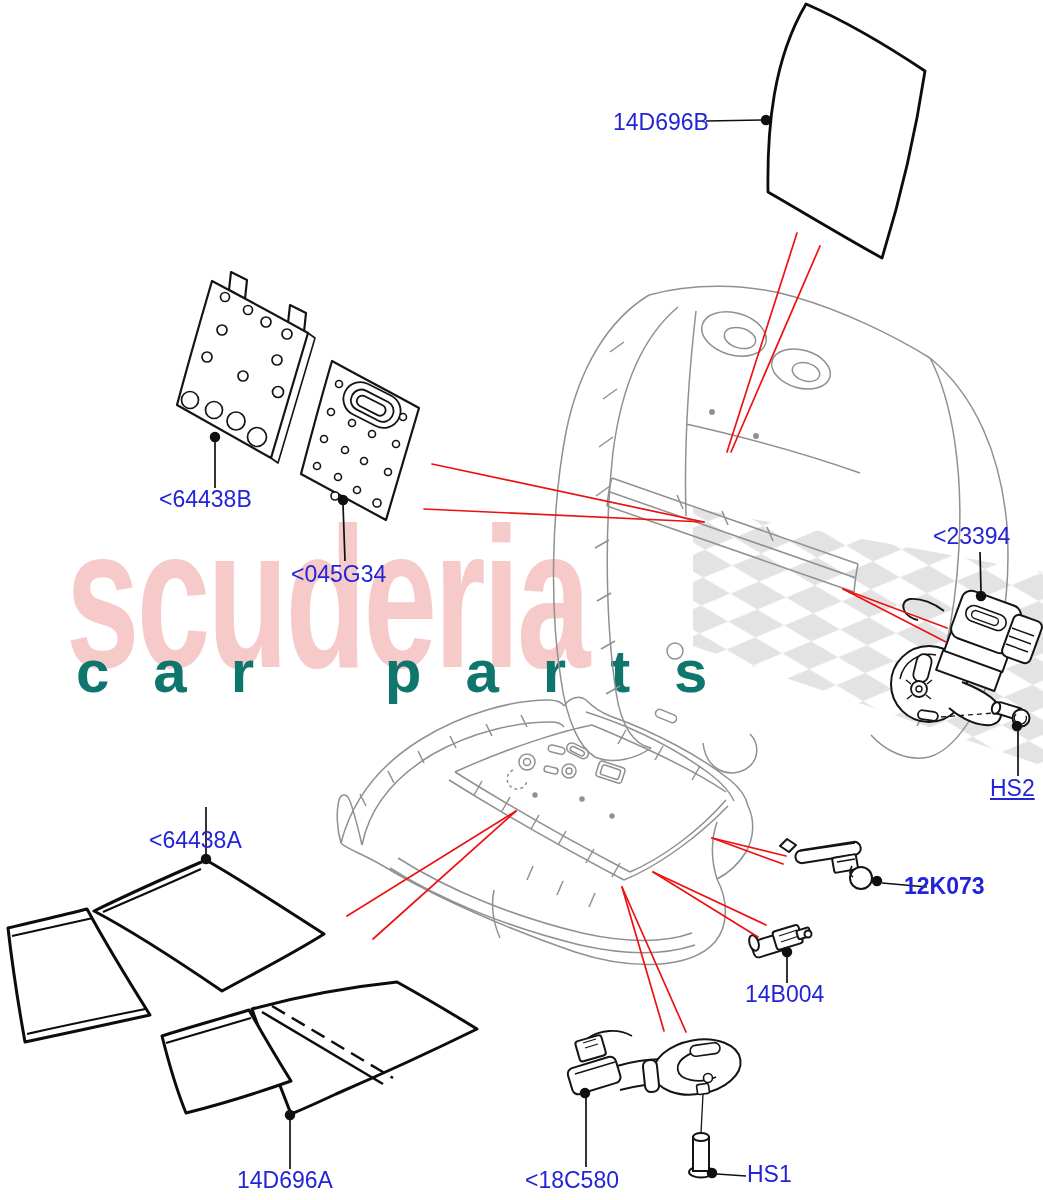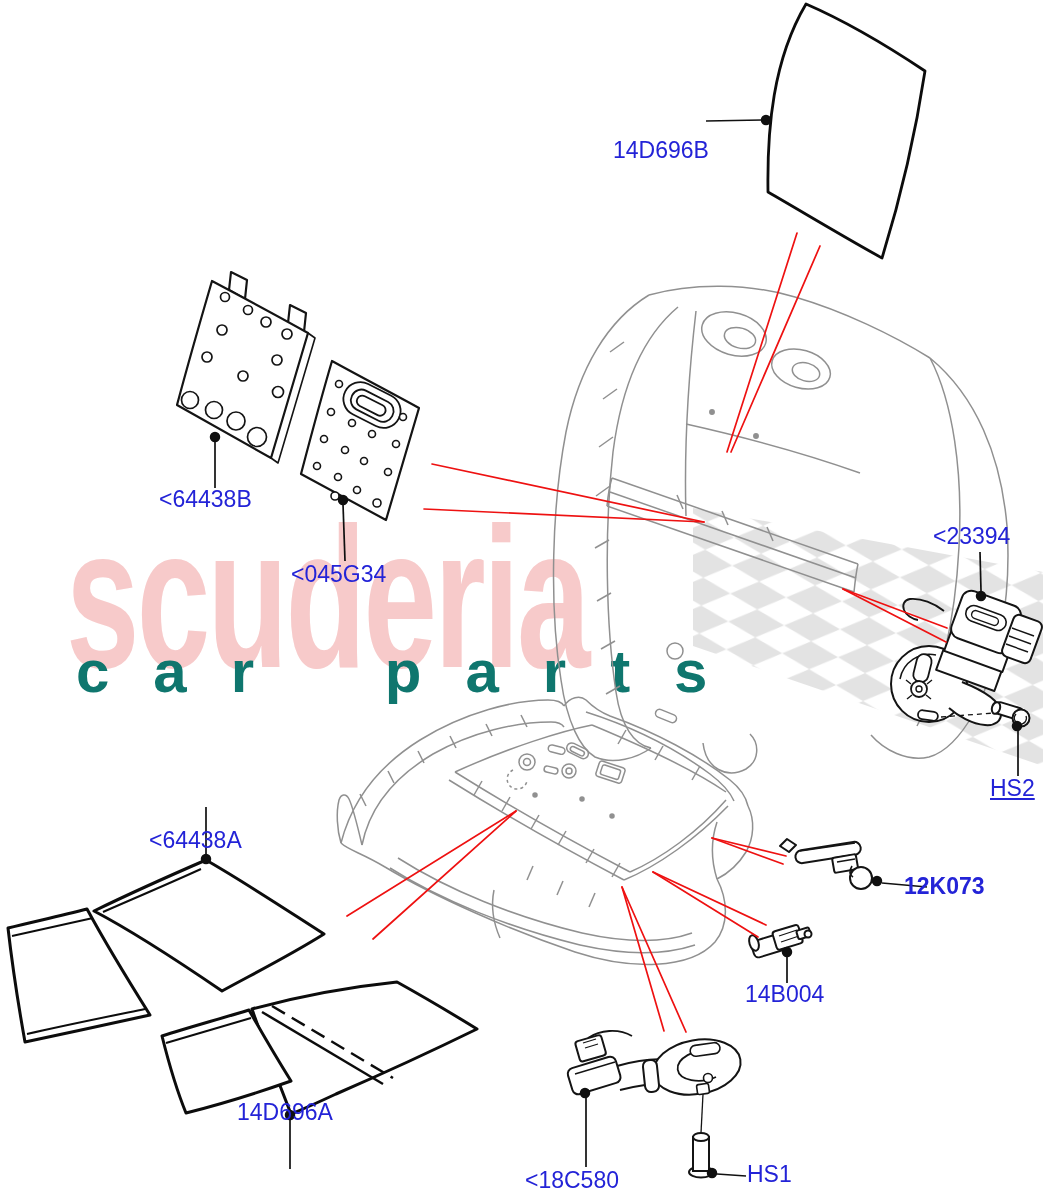--- a/index.html
+++ b/index.html
@@ -285,25 +285,25 @@
         <path d="M787,957 L787,983" fill="none"></path>
       <circle cx="290" cy="1115" r="4.4"></circle>
         <path d="M290,1120 L290,1169" fill="none"></path>
       <circle cx="585" cy="1093" r="4.4"></circle>
         <path d="M586,1098 L586,1167" fill="none"></path>
       <circle cx="712" cy="1173" r="4.4"></circle>
         <path d="M717,1174 L746,1176" fill="none"></path>
     </g>
   </svg>
 
-  <div class="part-label" style="left:613px;top:110px;margin-top:28px;">14D696B</div>
+  <div class="part-label" style="left:613px;top:110px;">14D696B</div>
   <div class="part-label" style="left:159px;top:487px;text-align:center;">&lt;64438B</div>
   <div class="part-label" style="left:291px;top:562px;">&lt;045G34</div>
   <div class="part-label" style="left:933px;top:524px;text-align:right;">&lt;23394</div>
   <div class="part-label" style="left:990px;top:776px;text-decoration:underline;">HS2</div>
   <div class="part-label" style="left:149px;top:781px;margin-top:47px;">&lt;64438A</div>
   <div class="part-label" style="left:904px;top:874px;font-weight:bold;">12K073</div>
   <div class="part-label" style="left:745px;top:982px;">14B004</div>
-  <div class="part-label" style="left:237px;top:1100px;">14D696A</div>
+  <div class="part-label" style="left:237px;top:1168px;">14D696A</div>
   <div class="part-label" style="left:525px;top:1168px;">&lt;18C580</div>
   <div class="part-label" style="left:747px;top:1162px;">HS1</div>
 
 </div>
 
 </body></html>

